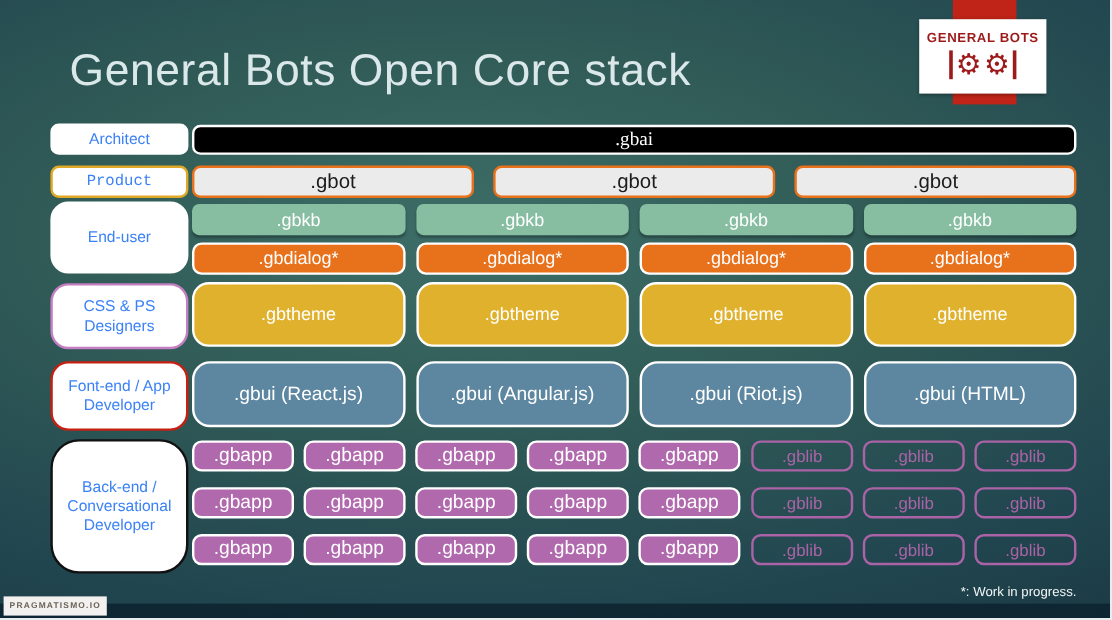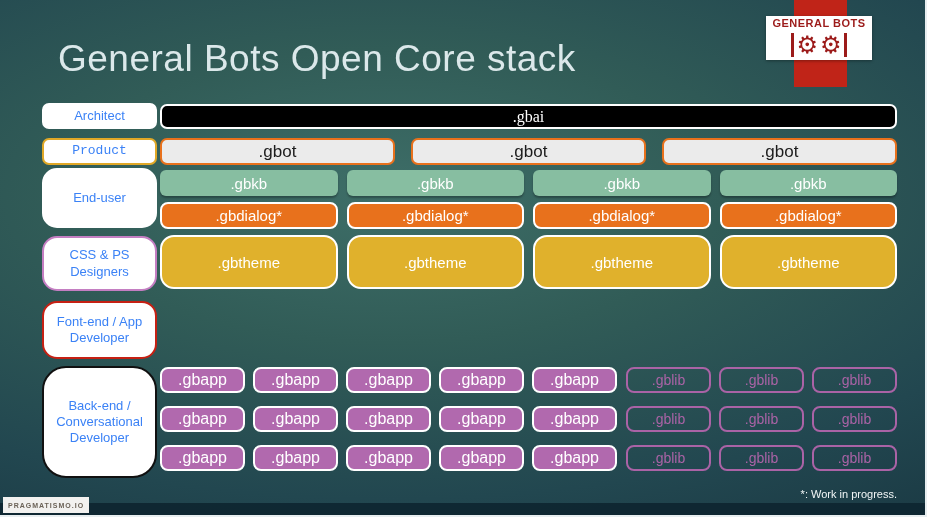--- a/index.html
+++ b/index.html
@@ -14,21 +14,21 @@
 
   .title {
     position:absolute; left:58px; top:38px;
     font-size:37px; letter-spacing:0.5px; color:#dbe8ea; font-weight:400;
     white-space:nowrap;
   }
 
   
   .logo-stripe { position:absolute; left:794px; top:0; width:53px; height:87px; background:var(--logo-red,#c02418); }
   .logo-box {
-    position:absolute; left:766px; top:16px; width:106px; height:44px; background:#fff;
+    position:absolute; left:766px; top:16px; width:106px; height:62px; background:#fff;
     display:flex; flex-direction:column; align-items:center; justify-content:center; gap:1px;
     box-shadow:0 1px 3px rgba(0,0,0,.35);
   }
   .logo-brand { font-size:11px; font-weight:bold; letter-spacing:0.5px; color:var(--logo-text-red,#9c1b1a); }
   .logo-gears { display:flex; align-items:center; gap:2px; height:30px; }
   .logo-gears .gbar { width:3px; height:24px; background:var(--logo-text-red,#9c1b1a); }
   .logo-gears .gear { font-size:24px; line-height:24px; color:var(--logo-text-red,#9c1b1a); font-family:"DejaVu Sans",sans-serif; }
 
   
   .rowlabel {
@@ -124,20 +124,26 @@
       <div class="box b-gbdialog">.gbdialog*</div>
       <div class="box b-gbdialog">.gbdialog*</div>
       <div class="box b-gbdialog">.gbdialog*</div>
     </div>
   <div class="row r-gbtheme">
       <div class="box b-gbtheme">.gbtheme</div>
       <div class="box b-gbtheme">.gbtheme</div>
       <div class="box b-gbtheme">.gbtheme</div>
       <div class="box b-gbtheme">.gbtheme</div>
     </div>
+  <div class="row r-gbui">
+      <div class="box b-gbui">.gbui (React.js)</div>
+      <div class="box b-gbui">.gbui (Angular.js)</div>
+      <div class="box b-gbui">.gbui (Riot.js)</div>
+      <div class="box b-gbui">.gbui (HTML)</div>
+    </div>
 
   <div class="row r-be r-be1">
     <div class="begroup">
         <div class="box b-gbapp">.gbapp</div>
         <div class="box b-gbapp">.gbapp</div>
         <div class="box b-gbapp">.gbapp</div>
         <div class="box b-gbapp">.gbapp</div>
         <div class="box b-gbapp">.gbapp</div>
       </div>
     <div class="begroup">

